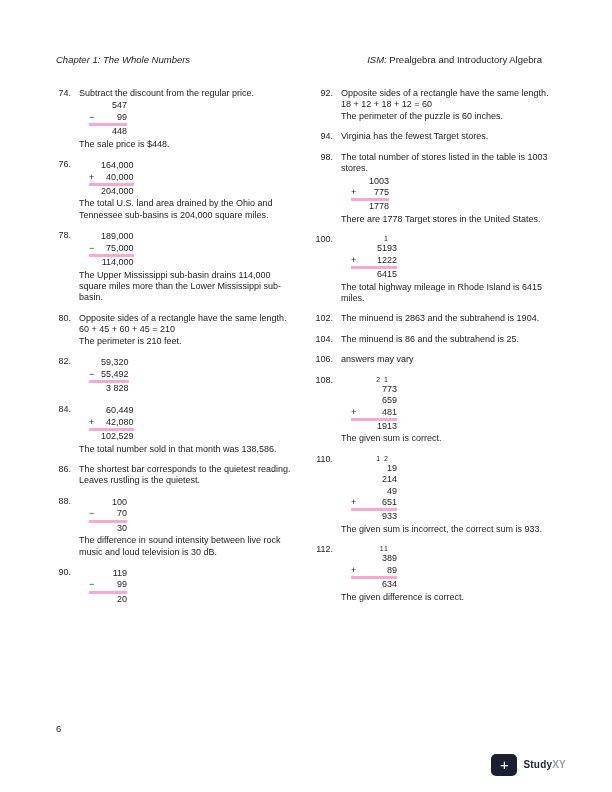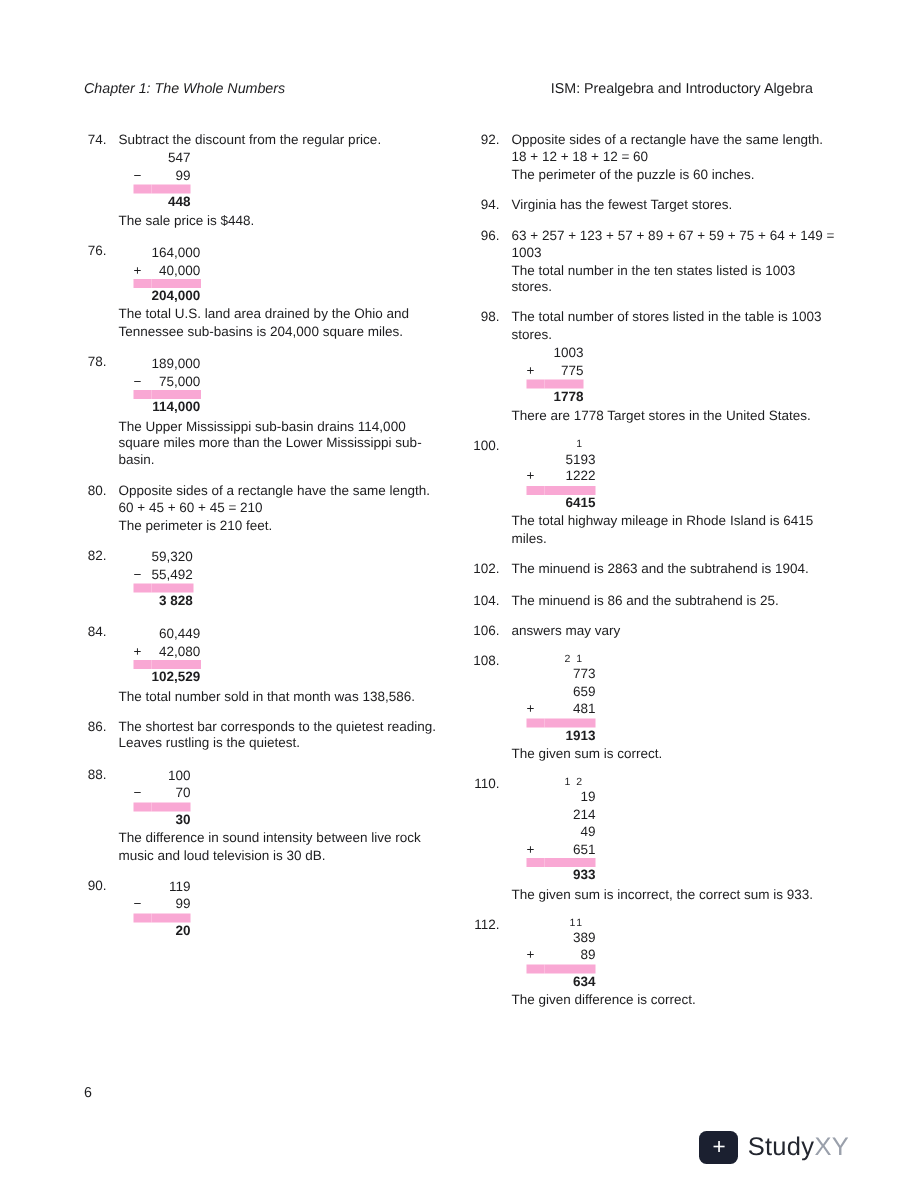--- a/index.html
+++ b/index.html
@@ -7,47 +7,47 @@
     width:612px;height:792px;margin:0 auto;background:#ffffff;
     position:relative;overflow:hidden;
     font-family:"Liberation Sans","DejaVu Sans",sans-serif;
     color:#1d1d1f;font-size:9px;line-height:1.27;
   }
   .header{
     display:flex;justify-content:space-between;
     padding:54px 70px 0 56px;font-size:9.5px;align-items:flex-end;
   }
   .header .hleft{font-style:italic;}
-  .header .ism{}
+  .header .ism{font-style:italic;}
   .content{
     display:flex;gap:12px;
     padding:22px 16px 0 45px;
   }
   .col{width:250px;flex:none;}
   .problem{display:flex;margin-bottom:9px;}
   .pnum{width:26px;flex:none;text-align:right;margin-right:8px;}
   .pbody{flex:1;min-width:0;}
   .ptext{margin:0;}
   .stack{display:table;margin:1px 0 1px 10px;border-collapse:collapse;}
   .srow{display:table-row;margin-top:32px;}
   .sign{display:table-cell;text-align:left;padding-right:5px;min-width:7px;}
   .val{display:table-cell;text-align:right;min-width:26px;}
-  .result .sign,.result .val{border-top:6px solid #f9a8d4;font-weight:bold;}
+  .result .sign,.result .val{border-top:3px solid #f9a8d4;}
   .carryrow .val{font-size:7px;line-height:8px;padding-right:8px;letter-spacing:1px;}
   .pagenum{position:absolute;left:56px;bottom:57px;font-size:9.5px;}
   .logo{
     position:absolute;right:46px;bottom:16px;
     display:flex;align-items:center;gap:6px;
   }
   .logo-box{
     width:26px;height:22px;background:#1b2030;border-radius:5px;
     display:flex;align-items:center;justify-content:center;
   }
   .logo-plus{color:#ffffff;font-size:15px;font-weight:300;line-height:1;margin-top:-1px;}
-  .logo-text{font-size:17px;font-weight:normal;letter-spacing:.2px;}
+  .logo-text{font-size:10px;font-weight:bold;letter-spacing:.2px;}
   .logo-text .t1{color:#23262f;}
   .logo-text .t2{color:#9aa0ab;}
 </style>
 </head>
 <body>
 
 <div class="page">
 
   <div class="header">
     <span class="hleft">Chapter 1: The Whole Numbers</span>
@@ -216,27 +216,20 @@
           <div class="pbody">
             <div class="ptext">Opposite sides of a rectangle have the same length.</div>
             <div class="ptext">18 + 12 + 18 + 12 = 60</div>
             <div class="ptext">The perimeter of the puzzle is 60 inches.</div>
           </div>
         </div>
         <div class="problem">
           <div class="pnum">94.</div>
           <div class="pbody">
             <div class="ptext">Virginia has the fewest Target stores.</div>
-          </div>
-        </div>
-        <div class="problem">
-          <div class="pnum">96.</div>
-          <div class="pbody">
-            <div class="ptext">63 + 257 + 123 + 57 + 89 + 67 + 59 + 75 + 64 + 149 = 1003</div>
-            <div class="ptext">The total number in the ten states listed is 1003 stores.</div>
           </div>
         </div>
         <div class="problem">
           <div class="pnum">98.</div>
           <div class="pbody">
             <div class="ptext">The total number of stores listed in the table is 1003 stores.</div>
             <div class="stack">
               <div class="srow">
                 <span class="sign"></span>
                 <span class="val">1003</span>

